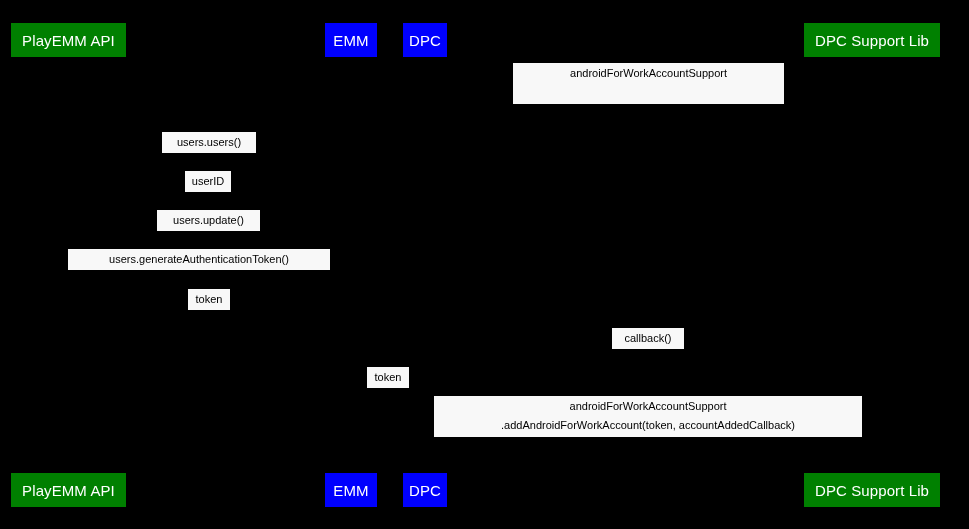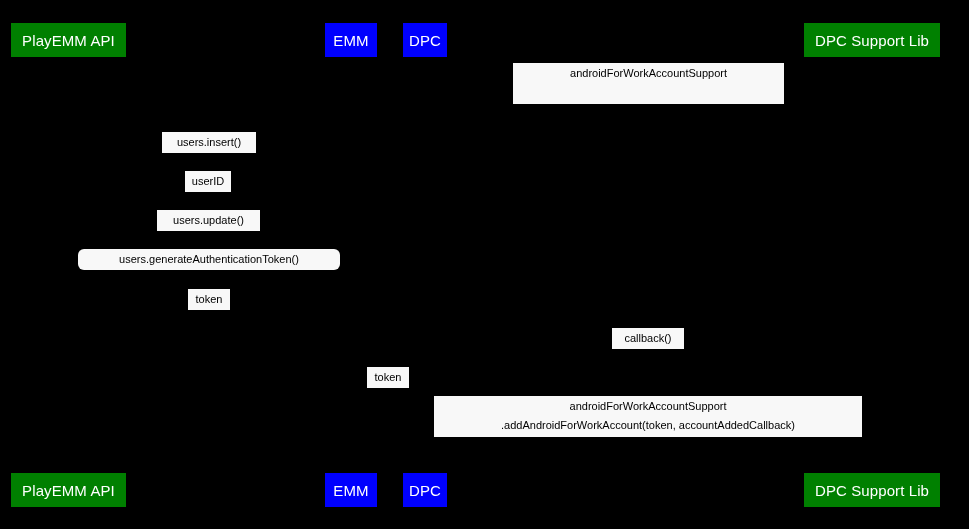--- a/index.html
+++ b/index.html
@@ -90,32 +90,32 @@
       </div>
     </div>
 
   <div class="messages-layer">
       <div class="msg-arrow" style="left: 425px; width: 447px; top: 107px;"></div>
       <div class="msg-label" style="left: 513px; top: 63px; width: 271px; height: 41px;">
         <span class="line">androidForWorkAccountSupport</span>
       </div>
       <div class="msg-arrow" style="left: 68px; width: 283px; top: 156px;"></div>
       <div class="msg-label" style="left: 162px; top: 132px; width: 94px; height: 21px;">
-        <span class="line">users.insert()</span>
+        <span class="line">users.users()</span>
       </div>
       <div class="msg-arrow" style="left: 68px; width: 283px; top: 195px;"></div>
       <div class="msg-label" style="left: 185px; top: 171px; width: 46px; height: 21px;">
         <span class="line">userID</span>
       </div>
       <div class="msg-arrow" style="left: 68px; width: 283px; top: 234px;"></div>
       <div class="msg-label" style="left: 157px; top: 210px; width: 103px; height: 21px;">
         <span class="line">users.update()</span>
       </div>
       <div class="msg-arrow" style="left: 68px; width: 283px; top: 273px;"></div>
-      <div class="msg-label" style="left: 78px; top: 249px; width: 262px; height: 21px; border-radius: 6px;">
+      <div class="msg-label" style="left: 68px; top: 249px; width: 262px; height: 21px;">
         <span class="line">users.generateAuthenticationToken()</span>
       </div>
       <div class="msg-arrow" style="left: 68px; width: 283px; top: 313px;"></div>
       <div class="msg-label" style="left: 188px; top: 289px; width: 42px; height: 21px;">
         <span class="line">token</span>
       </div>
       <div class="msg-arrow" style="left: 425px; width: 447px; top: 352px;"></div>
       <div class="msg-label" style="left: 612px; top: 328px; width: 72px; height: 21px;">
         <span class="line">callback()</span>
       </div>

